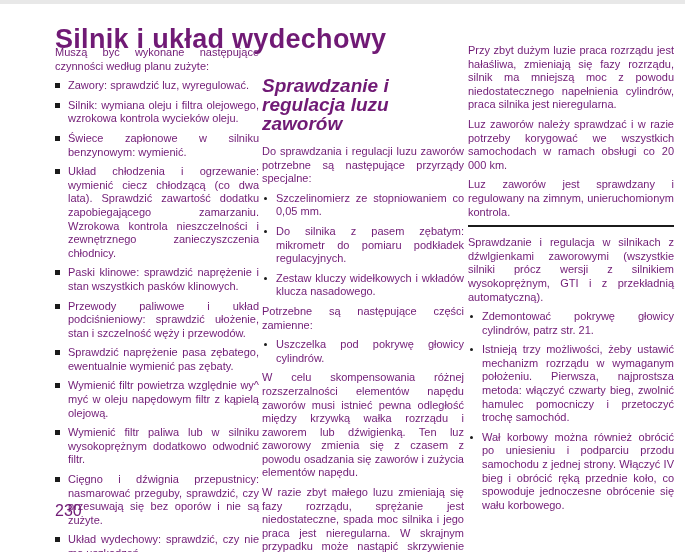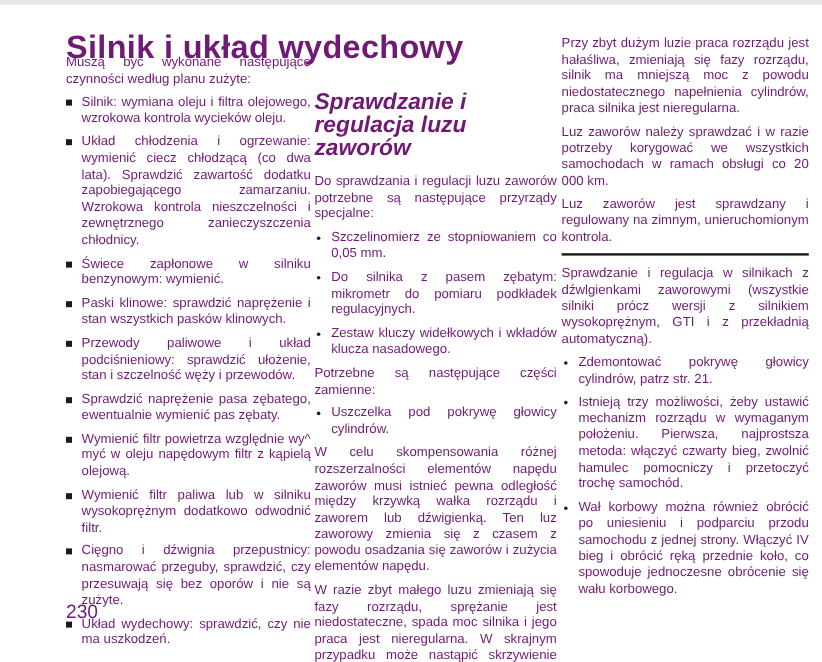--- a/index.html
+++ b/index.html
@@ -15,21 +15,21 @@
     font-size:27px; font-weight:bold; letter-spacing:.3px;
     white-space:nowrap;
   }
   .col {
     position:absolute; top:42px;
     font-size:11px; line-height:13.6px;
     text-align:justify; text-justify:inter-word;
   }
   .col-1 { left:55px;  width:204px; }
   .col-2 { left:262px; width:202px; }
-  .col-3 { left:468px; width:206px; top:26px; }
+  .col-3 { left:468px; width:206px; top:40px; }
   .col p { margin:0 0 6px 0; }
   .col p.bold { font-weight:normal; }
   .col h2 {
     margin:30px 0 12px 0;
     font-size:19px; line-height:19px;
     font-weight:bold; font-style:italic; text-align:left;
   }
   ul { list-style:none; margin:0 0 2px 0; padding:0; }
   li { display:flex; margin:0 0 6px 0; }
   .mk { flex:none; }
@@ -56,29 +56,33 @@
 
 <div class="page">
 
   <h1 class="title">Silnik i układ wydechowy</h1>
 
   <div class="col col-1">
     <p>Muszą być wykonane następujące czynności według planu zużyte:</p>
     <ul>
         <li>
         <span class="mk mk-sq"></span>
+        <span class="btxt">Zawory: sprawdzić luz, wyregulować.</span>
+      </li>
+        <li>
+        <span class="mk mk-sq"></span>
         <span class="btxt">Silnik: wymiana oleju i filtra olejowego, wzrokowa kontrola wycieków oleju.</span>
       </li>
         <li>
         <span class="mk mk-sq"></span>
-        <span class="btxt">Układ chłodzenia i ogrzewanie: wymienić ciecz chłodzącą (co dwa lata). Sprawdzić zawartość dodatku zapobiegającego zamarzaniu. Wzrokowa kontrola nieszczelności i zewnętrznego zanieczyszczenia chłodnicy.</span>
+        <span class="btxt">Świece zapłonowe w silniku benzynowym: wymienić.</span>
       </li>
         <li>
         <span class="mk mk-sq"></span>
-        <span class="btxt">Świece zapłonowe w silniku benzynowym: wymienić.</span>
+        <span class="btxt">Układ chłodzenia i ogrzewanie: wymienić ciecz chłodzącą (co dwa lata). Sprawdzić zawartość dodatku zapobiegającego zamarzaniu. Wzrokowa kontrola nieszczelności i zewnętrznego zanieczyszczenia chłodnicy.</span>
       </li>
         <li>
         <span class="mk mk-sq"></span>
         <span class="btxt">Paski klinowe: sprawdzić naprężenie i stan wszystkich pasków klinowych.</span>
       </li>
         <li>
         <span class="mk mk-sq"></span>
         <span class="btxt">Przewody paliwowe i układ podciśnieniowy: sprawdzić ułożenie, stan i szczelność węży i przewodów.</span>
       </li>
         <li>

